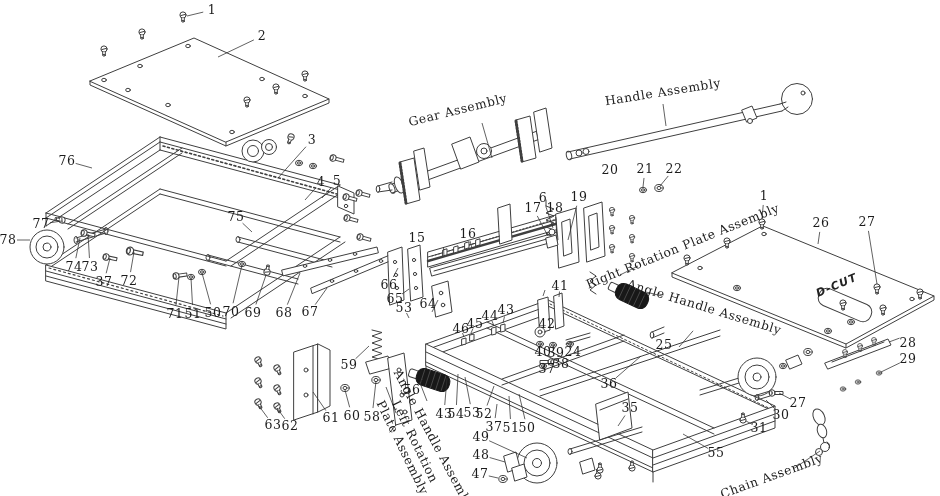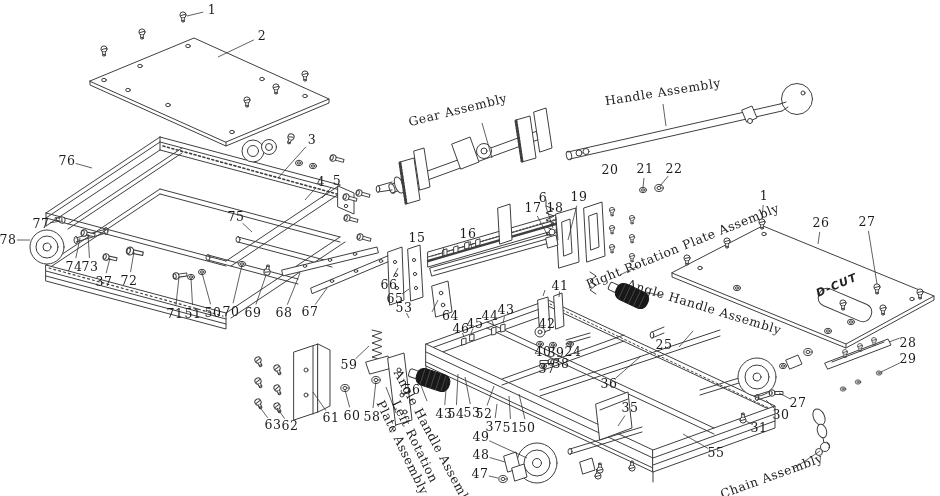--- a/index.html
+++ b/index.html
@@ -505,21 +505,21 @@
     <span class="callout" style="left: 175px; top: 314px;">71</span>
     <span class="callout" style="left: 193px; top: 314px;">51</span>
     <span class="callout" style="left: 213px; top: 313px;">50</span>
     <span class="callout" style="left: 231px; top: 312px;">70</span>
     <span class="callout" style="left: 253px; top: 313px;">69</span>
     <span class="callout" style="left: 284px; top: 313px;">68</span>
     <span class="callout" style="left: 310px; top: 312px;">67</span>
     <span class="callout" style="left: 389px; top: 285px;">66</span>
     <span class="callout" style="left: 395px; top: 299px;">65</span>
     <span class="callout" style="left: 404px; top: 308px;">53</span>
-    <span class="callout" style="left: 428px; top: 316px; padding-left: 45px;">64</span>
+    <span class="callout" style="left: 428px; top: 304px;">64</span>
     <span class="callout" style="left: 417px; top: 238px;">15</span>
     <span class="callout" style="left: 468px; top: 234px;">16</span>
     <span class="callout" style="left: 533px; top: 208px;">17</span>
     <span class="callout" style="left: 543px; top: 198px;">6</span>
     <span class="callout" style="left: 555px; top: 208px;">18</span>
     <span class="callout" style="left: 579px; top: 197px;">19</span>
     <span class="callout" style="left: 610px; top: 170px;">20</span>
     <span class="callout" style="left: 645px; top: 169px;">21</span>
     <span class="callout" style="left: 674px; top: 169px;">22</span>
     <span class="callout" style="left: 764px; top: 196px;">1</span>

